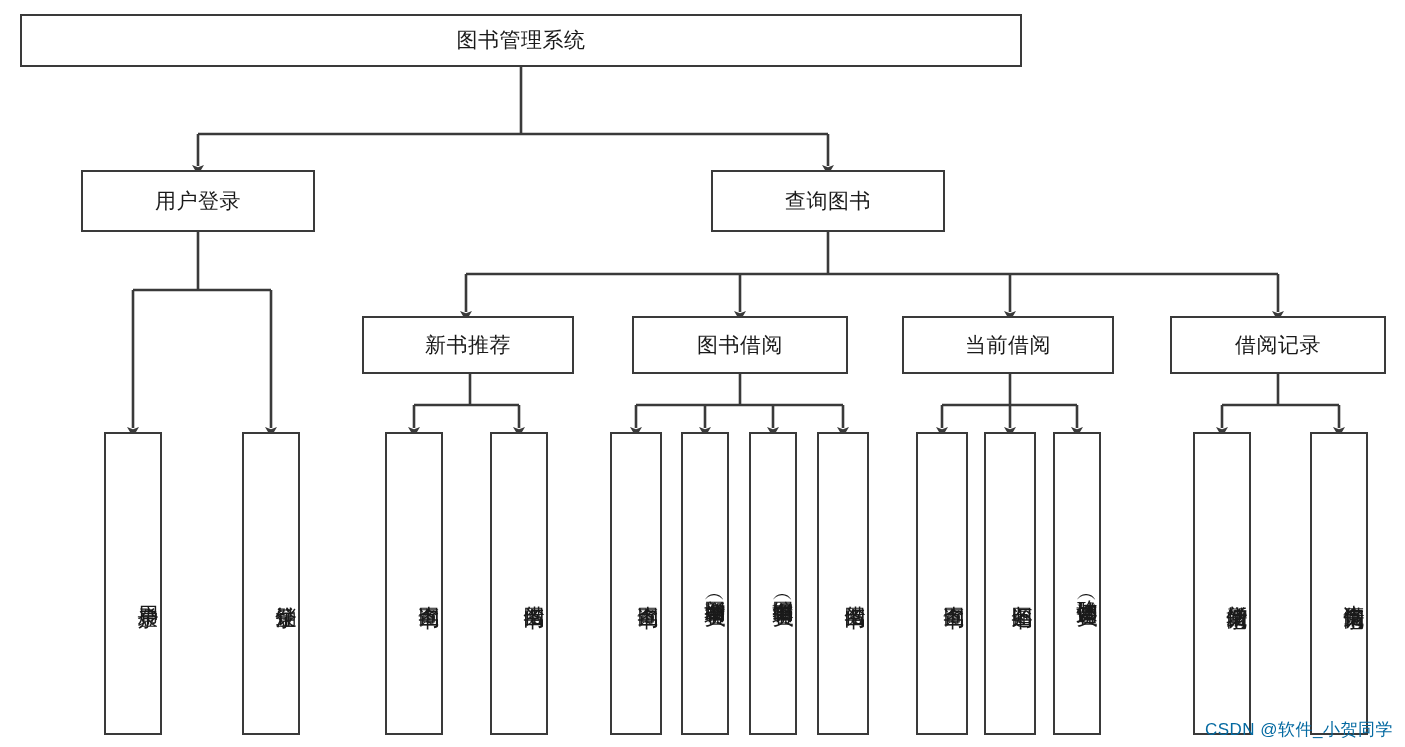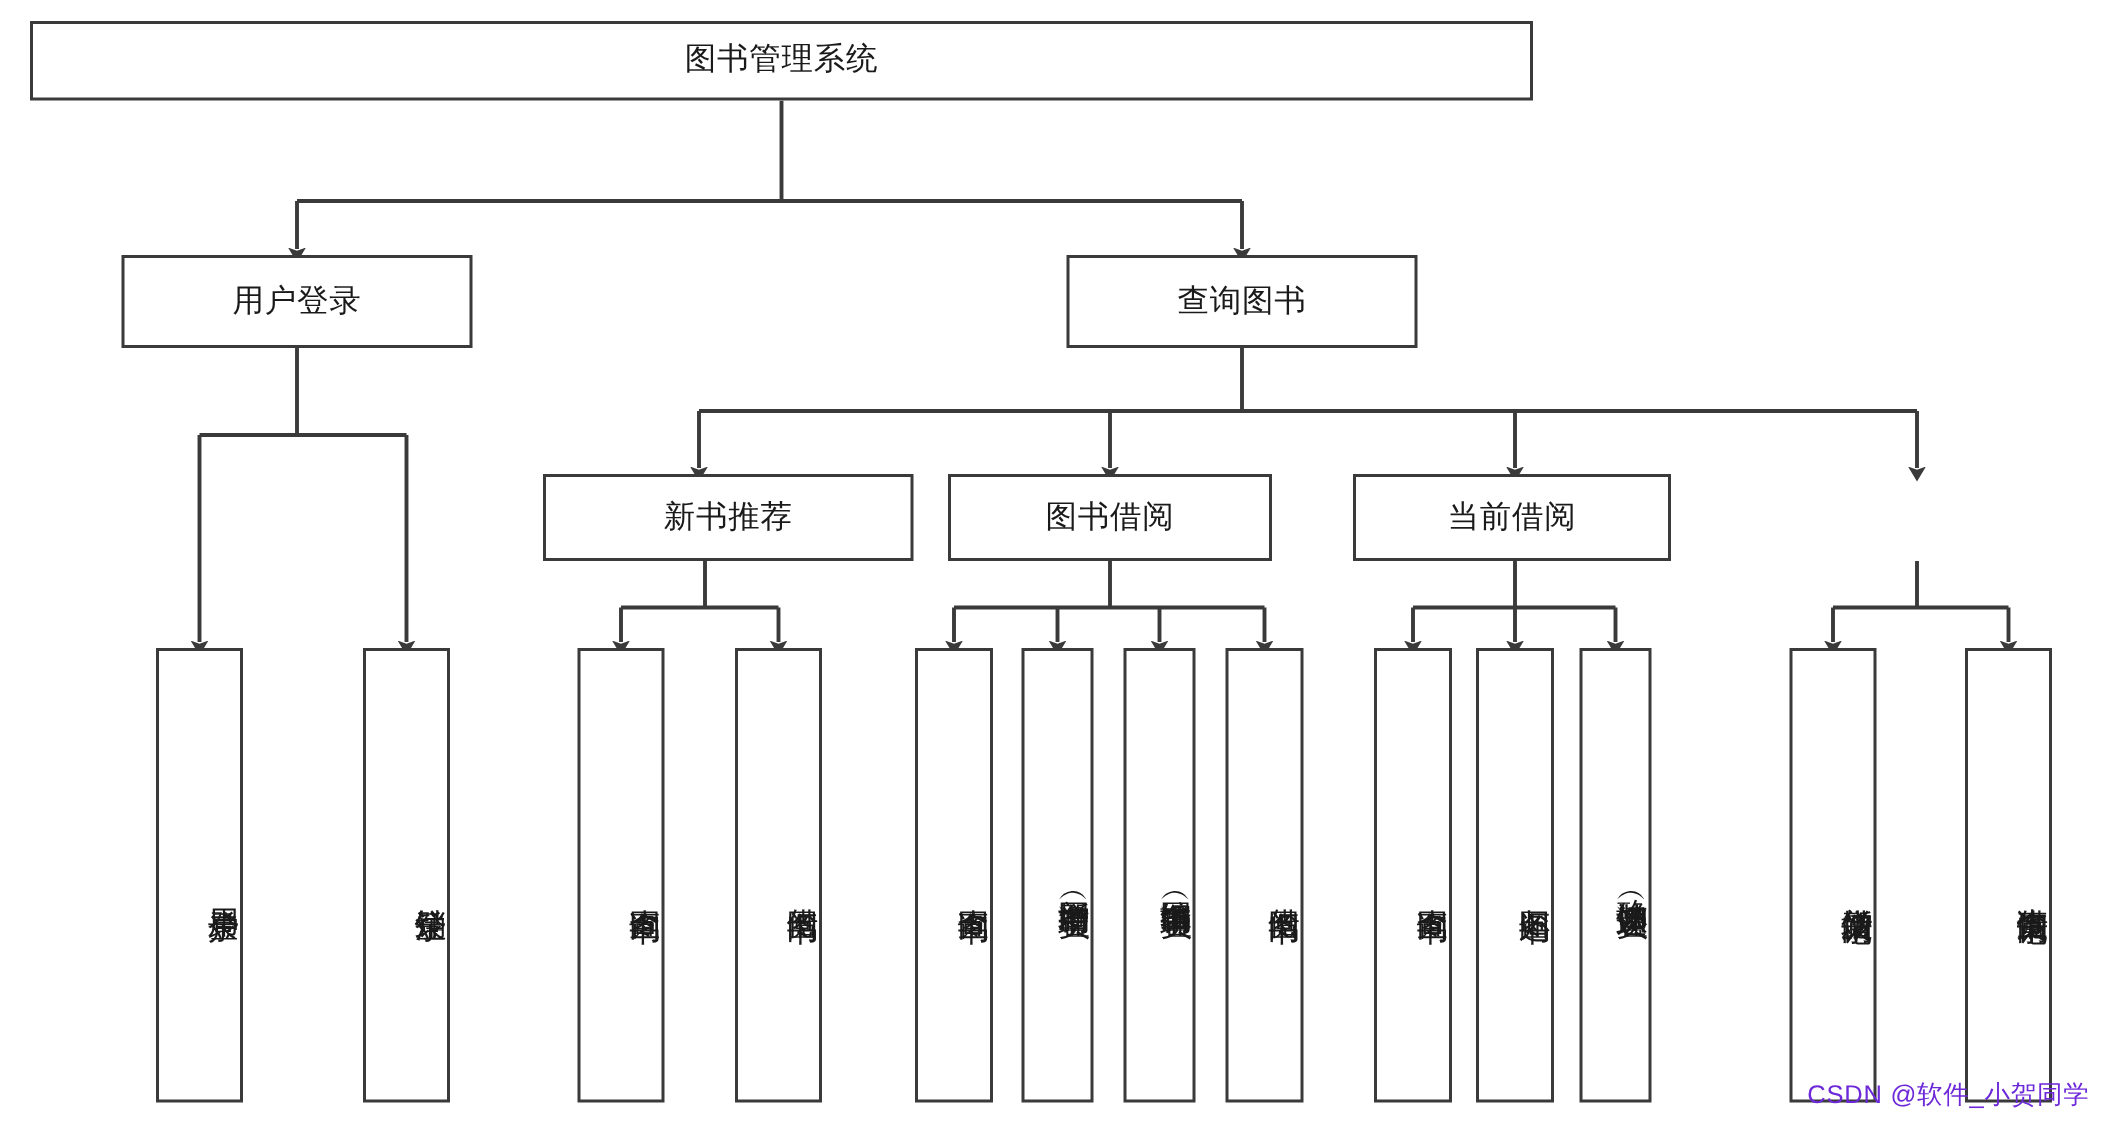--- a/index.html
+++ b/index.html
@@ -45,21 +45,21 @@
   }
   .lbl{display:block;}
   svg.lines{
     position:absolute;left:0;top:0;width:1405px;height:747px;
     pointer-events:none;
   }
   .watermark{
     position:absolute;
     right:12px;bottom:6px;
     font-size:17px;
-    color:#6d28d9;
+    color:#0369a1;
     letter-spacing:0.5px;
     white-space:nowrap;
   }
 </style>
 </head>
 <body>
 
 <div id="diagram">
 
   <svg class="lines" viewBox="0 0 1405 747" xmlns="http://www.w3.org/2000/svg">
@@ -118,28 +118,31 @@
     <span class="lbl">图书管理系统</span>
   </div>
 
   <div class="node horiz" style="left:81px;top:170px;width:234px;height:62px;">
     <span class="lbl">用户登录</span>
   </div>
   <div class="node horiz" style="left:711px;top:170px;width:234px;height:62px;">
     <span class="lbl">查询图书</span>
   </div>
 
-  <div class="node horiz" style="left:362px;top:316px;width:247px;height:58px;">
+  <div class="node horiz" style="left:362px;top:316px;width:212px;height:58px;">
     <span class="lbl">新书推荐</span>
   </div>
   <div class="node horiz" style="left:632px;top:316px;width:216px;height:58px;">
     <span class="lbl">图书借阅</span>
   </div>
   <div class="node horiz" style="left:902px;top:316px;width:212px;height:58px;">
     <span class="lbl">当前借阅</span>
+  </div>
+  <div class="node horiz" style="left:1170px;top:316px;width:216px;height:58px;">
+    <span class="lbl">借阅记录</span>
   </div>
 
   <div class="node vert" style="left:104px;top:432px;width:58px;height:303px;">
     <span class="lbl">用户登录</span>
   </div>
   <div class="node vert" style="left:242px;top:432px;width:58px;height:303px;">
     <span class="lbl">注销登录</span>
   </div>
 
   <div class="node vert" style="left:385px;top:432px;width:58px;height:303px;">

